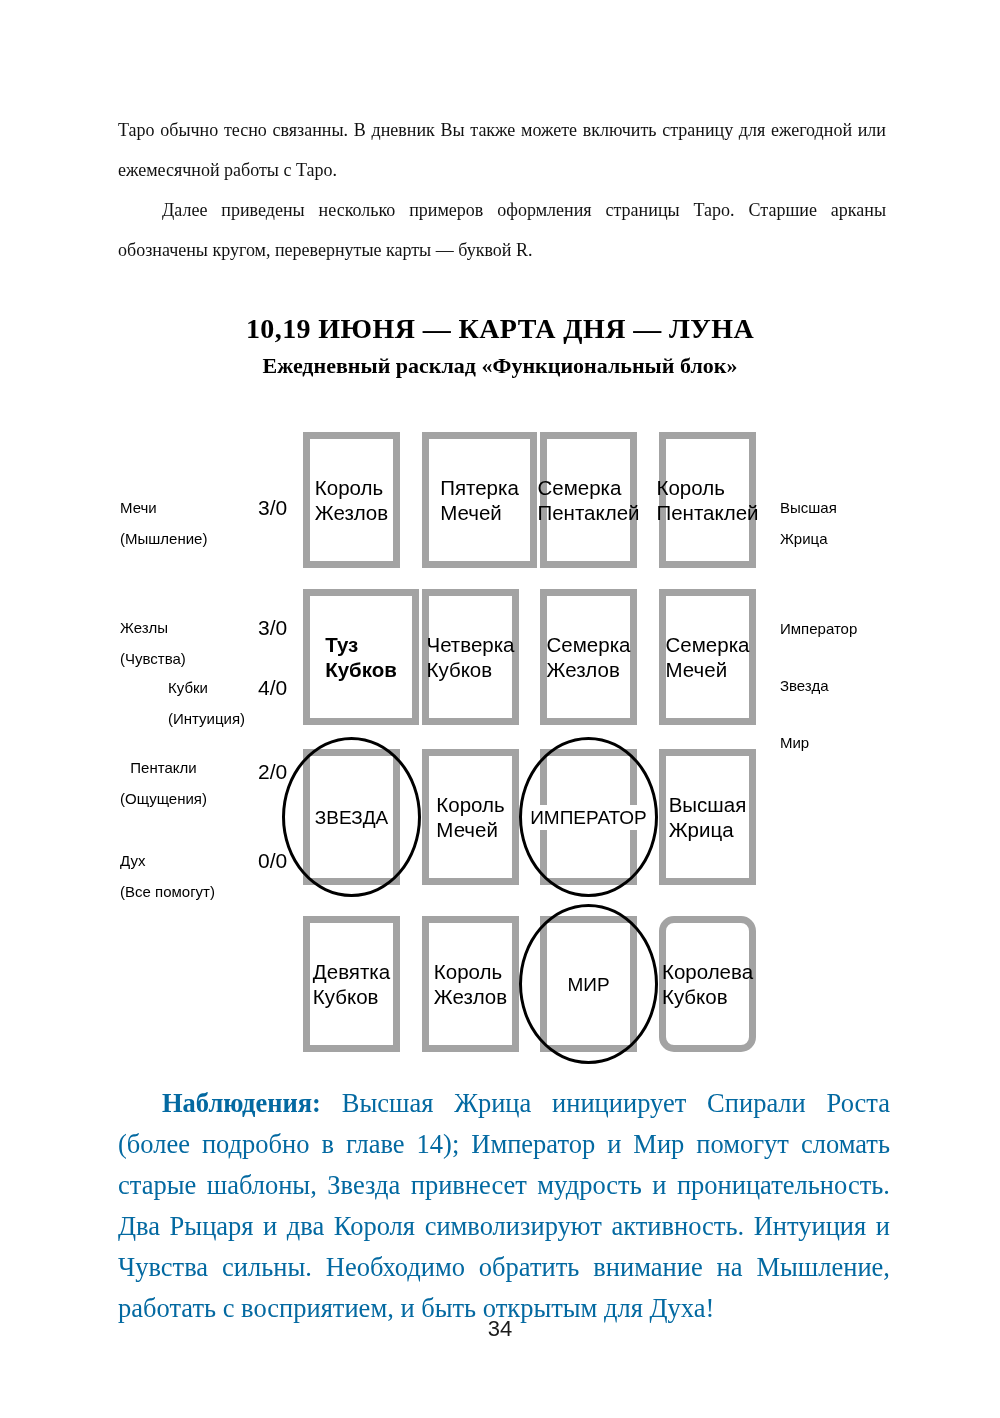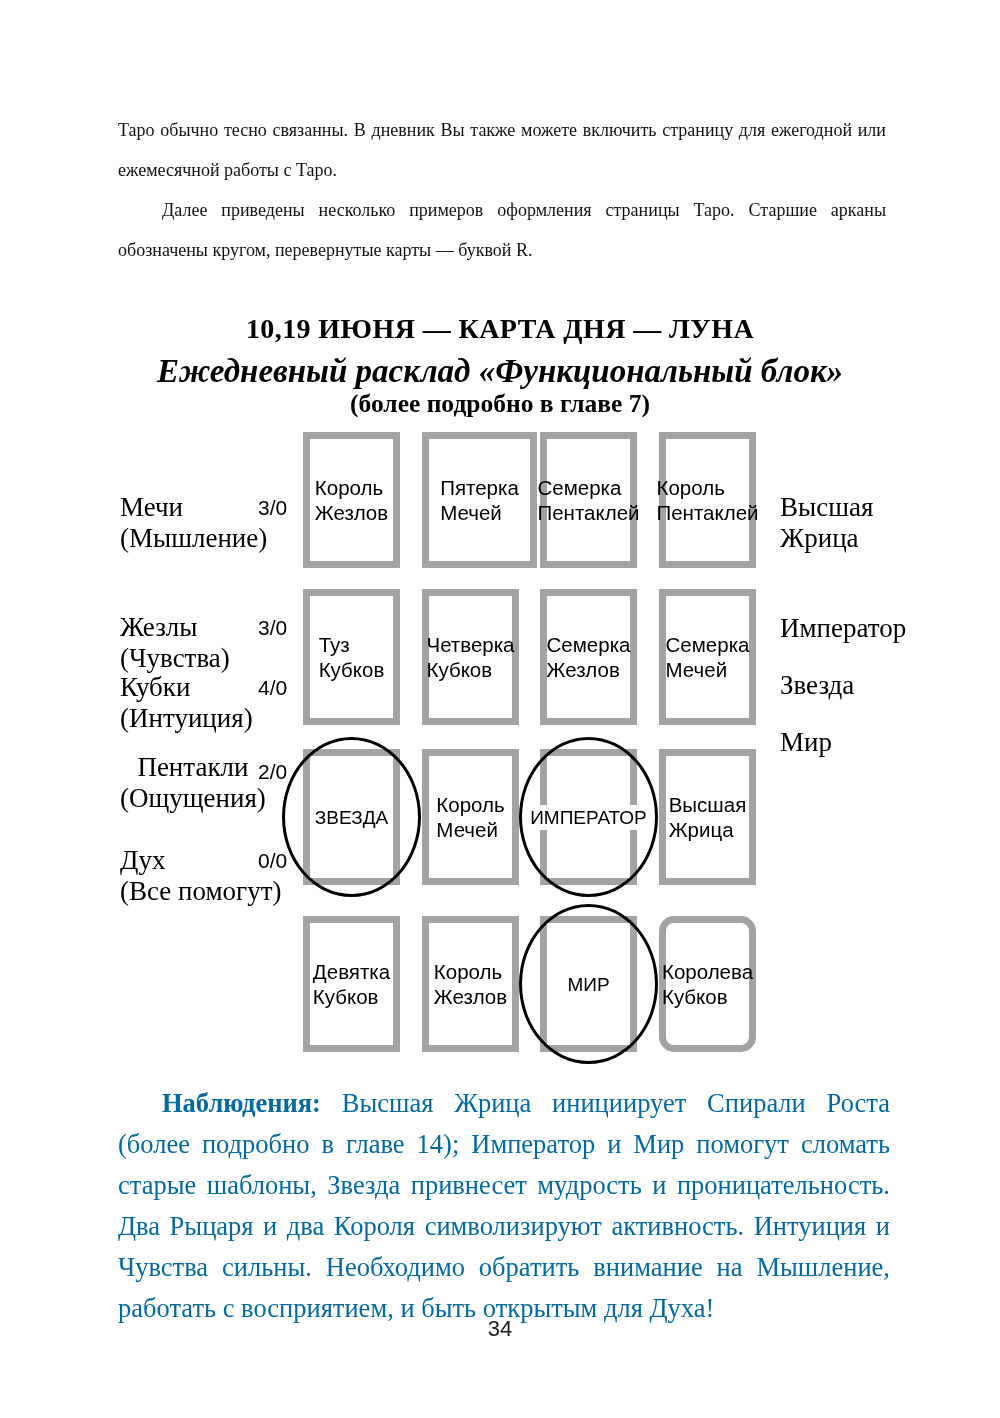--- a/index.html
+++ b/index.html
@@ -56,22 +56,21 @@
     font-weight: bold;
     color: #000000;
   }
   .head-line-1 {
     top: 313px;
     font-size: 28px;
     letter-spacing: 0.4px;
   }
   .head-line-2 {
     top: 353px;
-    font-size: 33px;
-    font-style: italic;
+    font-size: 22px;
   }
   .head-line-3 {
     top: 389px;
     font-size: 25.5px;
   }
 
   
   .diagram {
     position: absolute;
     left: 0;
@@ -116,22 +115,22 @@
     z-index: 3;
   }
   .oval-label {
     background: #ffffff;
     padding: 1px 2px;
   }
 
   
   .side-label {
     position: absolute;
-    font-family: Liberation Serif, serif;
-    font-size: 27px;
+    font-family: Liberation Sans, sans-serif;
+    font-size: 15px;
     line-height: 31px;
     color: #000000;
     white-space: pre-line;
   }
   .left-label { left: 120px; }
   .left-count {
     position: absolute;
     left: 258px;
     font-family: "Liberation Sans", "DejaVu Sans", sans-serif;
     font-size: 21px;
@@ -156,32 +155,31 @@
 <body>
 
 <div class="page">
 
   <div class="body-text para-top-1">Таро обычно тесно связанны. В дневник Вы также можете включить страницу для ежегодной или ежемесячной работы с Таро.</div>
 
   <div class="body-text para-top-2 indent">Далее приведены несколько примеров оформления страницы Таро. Старшие арканы обозначены кругом, перевернутые карты — буквой R.</div>
 
   <div class="heading head-line-1">10,19 ИЮНЯ — КАРТА ДНЯ — ЛУНА</div>
   <div class="heading head-line-2">Ежедневный расклад «Функциональный блок»</div>
-  <div class="heading head-line-3">(более подробно в главе 7)</div>
 
   <div class="diagram" id="diagram">
       <div class="card" style="left: 303px; top: 432px; width: 97px; height: 136px;">Король
 Жезлов</div>
       <div class="card" style="left: 422px; top: 432px; width: 115px; height: 136px;">Пятерка
 Мечей</div>
       <div class="card" style="left: 540px; top: 432px; width: 97px; height: 136px;">Семерка
 Пентаклей</div>
       <div class="card" style="left: 659px; top: 432px; width: 97px; height: 136px;">Король
 Пентаклей</div>
-      <div class="card" style="left: 303px; top: 589px; width: 97px; height: 136px;">Туз
+      <div class="card" style="left: 303px; top: 589px; width: 116px; height: 136px; font-weight: bold;">Туз
 Кубков</div>
       <div class="card" style="left: 422px; top: 589px; width: 97px; height: 136px;">Четверка
 Кубков</div>
       <div class="card" style="left: 540px; top: 589px; width: 97px; height: 136px;">Семерка
 Жезлов</div>
       <div class="card" style="left: 659px; top: 589px; width: 97px; height: 136px;">Семерка
 Мечей</div>
       <div class="card" style="left: 303px; top: 749px; width: 97px; height: 136px;"></div>
       <div class="oval" style="left: 282px; top: 737px; width: 139px; height: 160px;">
         <span class="oval-label">ЗВЕЗДА</span>
@@ -203,21 +201,21 @@
         <span class="oval-label">МИР</span>
       </div>
       <div class="card" style="left: 659px; top: 916px; width: 97px; height: 136px; border-radius: 15px;">Королева
 Кубков</div>
       <div class="side-label left-label" style="top: 492px;">Мечи
 (Мышление)</div>
       <div class="left-count" style="top: 492px;">3/0</div>
       <div class="side-label left-label" style="top: 612px;">Жезлы
 (Чувства)</div>
       <div class="left-count" style="top: 612px;">3/0</div>
-      <div class="side-label left-label" style="top: 672px;">Кубки
+      <div class="side-label left-label" style="top: 672px; margin-left: 48px;">Кубки
 (Интуиция)</div>
       <div class="left-count" style="top: 672px;">4/0</div>
       <div class="side-label left-label" style="top: 752px; text-align: center;">Пентакли
 (Ощущения)</div>
       <div class="left-count" style="top: 756px;">2/0</div>
       <div class="side-label left-label" style="top: 845px;">Дух
 (Все помогут)</div>
       <div class="left-count" style="top: 845px;">0/0</div>
       <div class="side-label right-label" style="top: 492px;">Высшая
 Жрица</div>

